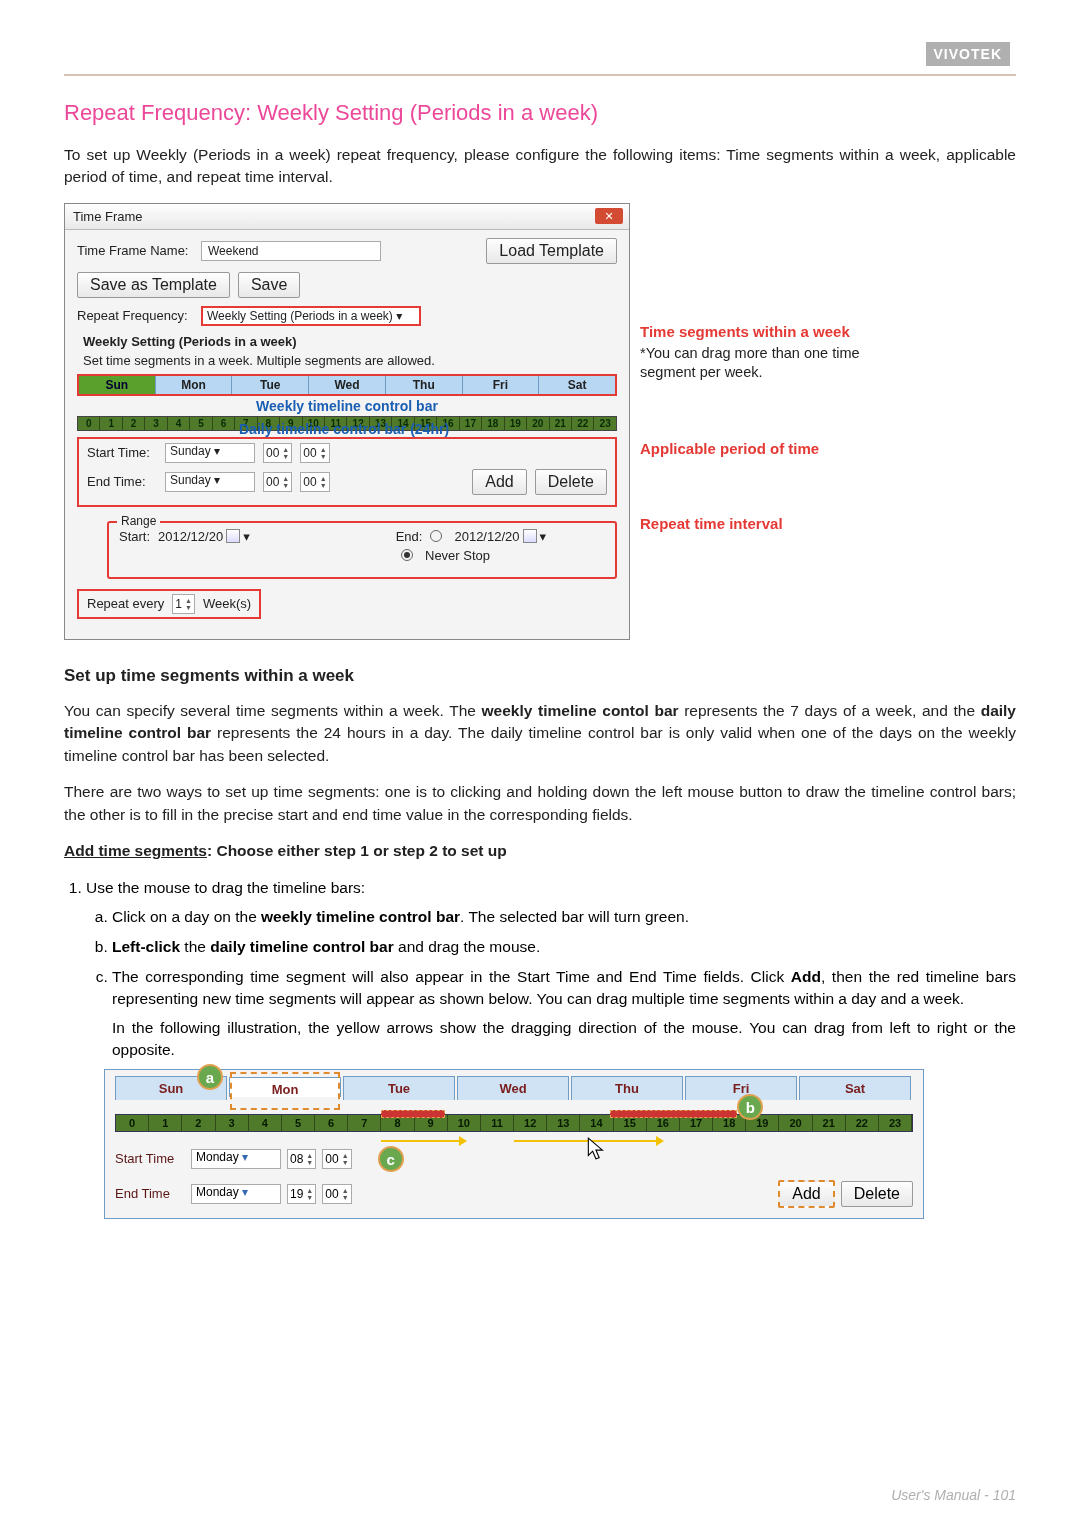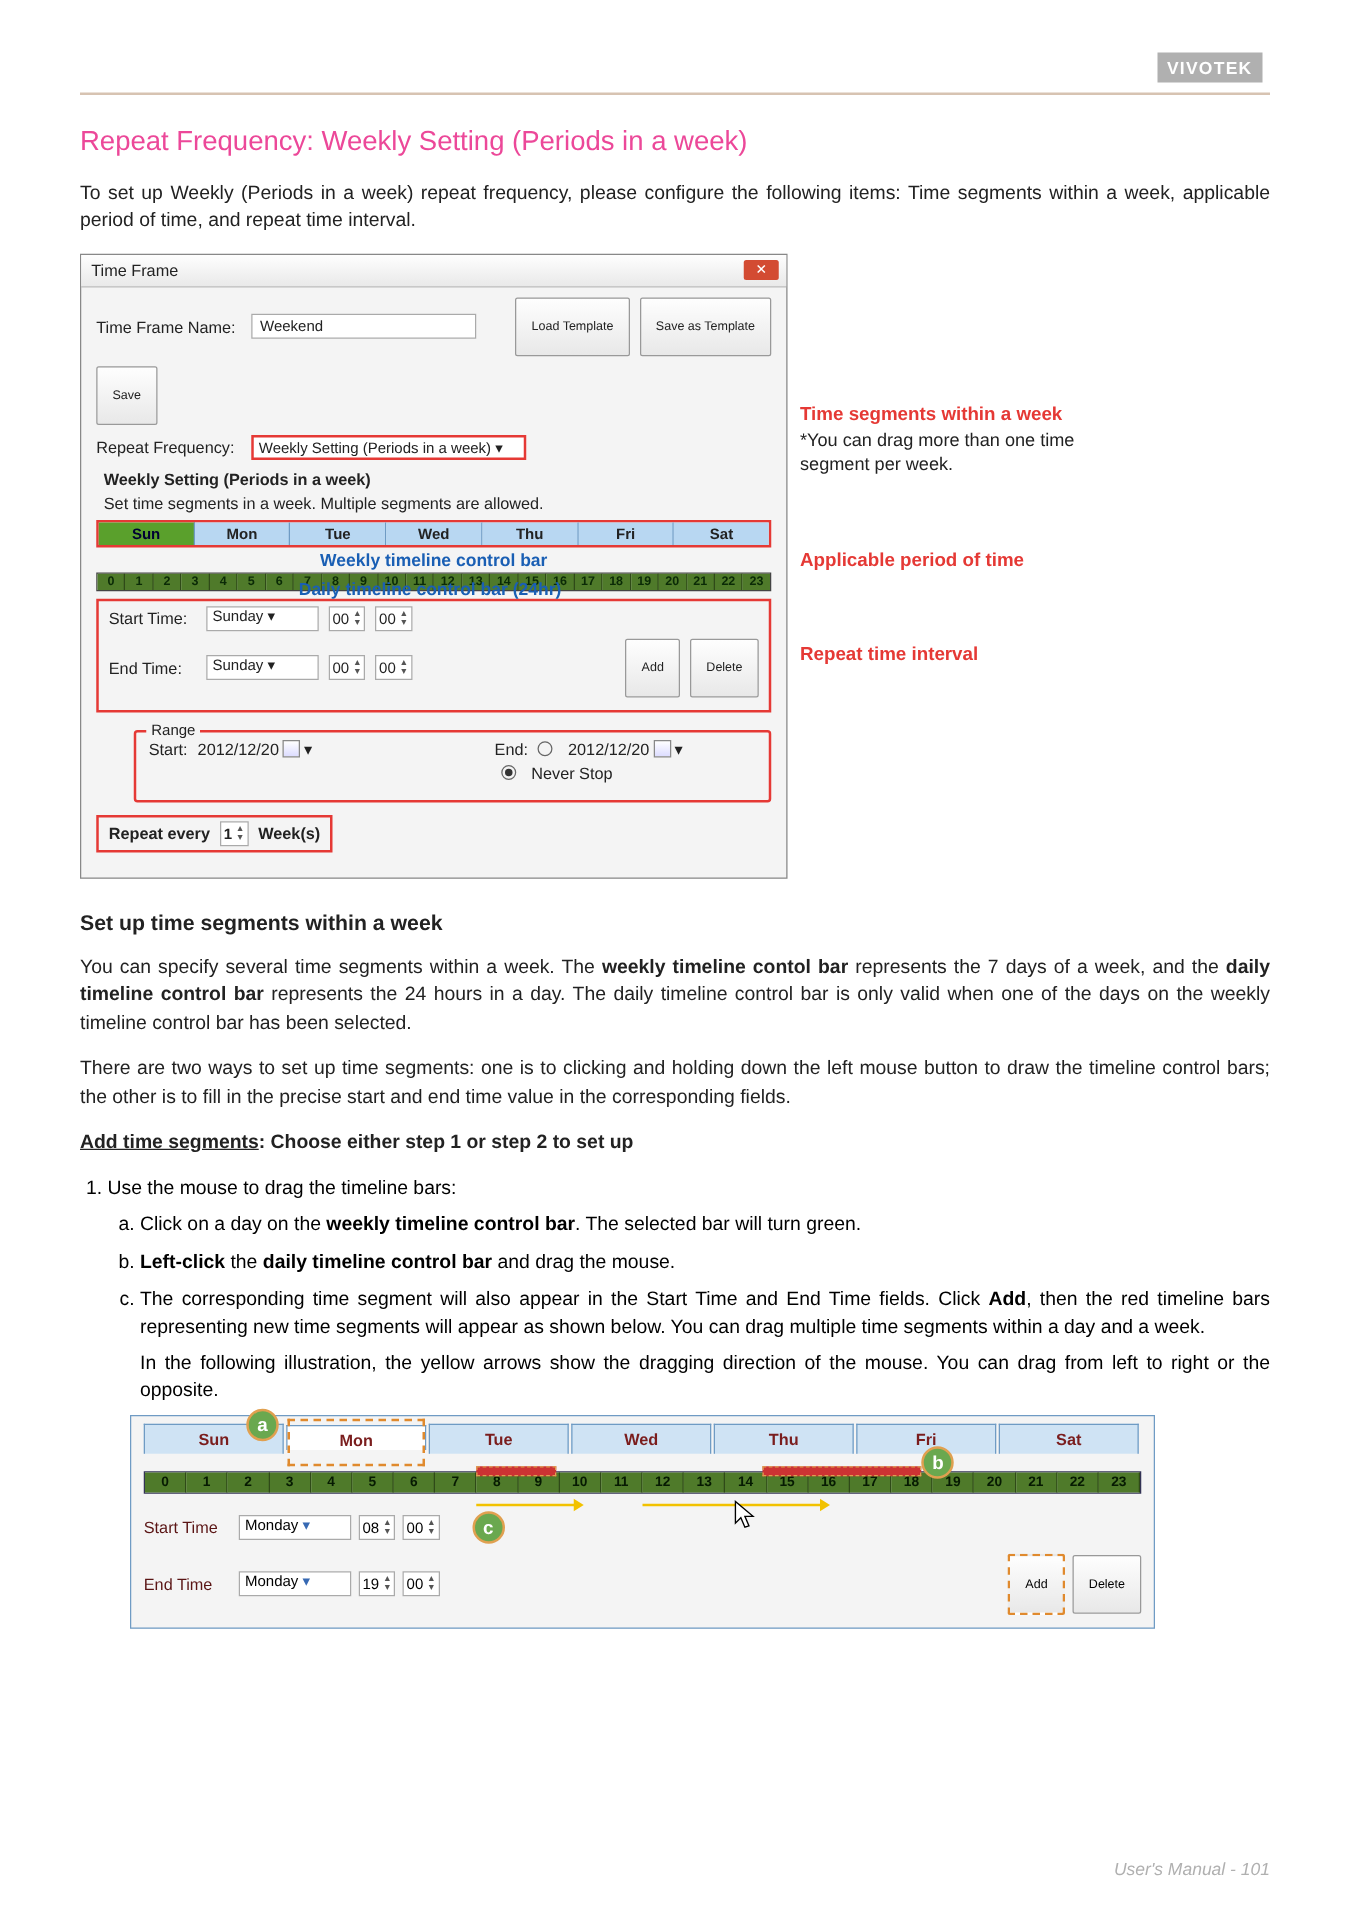--- a/index.html
+++ b/index.html
@@ -83,22 +83,22 @@
   .txtfield {
     border: 1px solid #aaa;
     background: #fff;
     padding: 2px 6px;
     height: 20px;
     font-size: 12px;
   }
   .btn {
     border: 1px solid #999;
     background: linear-gradient(#fefefe,#e8e8e8);
-    padding: 17px 12px;
-    font-size: 10px;
+    padding: 3px 12px;
+    font-size: 16px;
     border-radius: 2px;
   }
   .hl-red { border: 2px solid #e53935 !important; padding: 1px 4px; }
   .bold { font-weight: bold; }
   .desc { margin: 4px 0 6px 0; }
   .day-tabs {
     display: flex;
     border: 2px solid #e53935;
     margin-bottom: 2px;
   }
@@ -415,21 +415,21 @@
             <span>End:</span>
             <span class="radio"></span>
             <span class="datepick"><span>2012/12/20</span> <span class="calicon"></span>▾</span>
           </div>
           <div class="row" style="margin-left:282px">
             <span class="radio checked"></span>
             <span>Never Stop</span>
           </div>
         </div>
 
-        <div class="row hl-red" style="margin-top:10px; display:inline-flex; padding:3px 8px;font-weight:bold;">
+        <div class="row hl-red" style="margin-top:10px; display:inline-flex; padding:3px 8px;">
           <span>Repeat every</span>
           <span class="spin">
               <span>1</span>
               <span class="arrows">▲<br>▼</span>
             </span>
           <span>Week(s)</span>
         </div>
       </div>
     </div>
 

